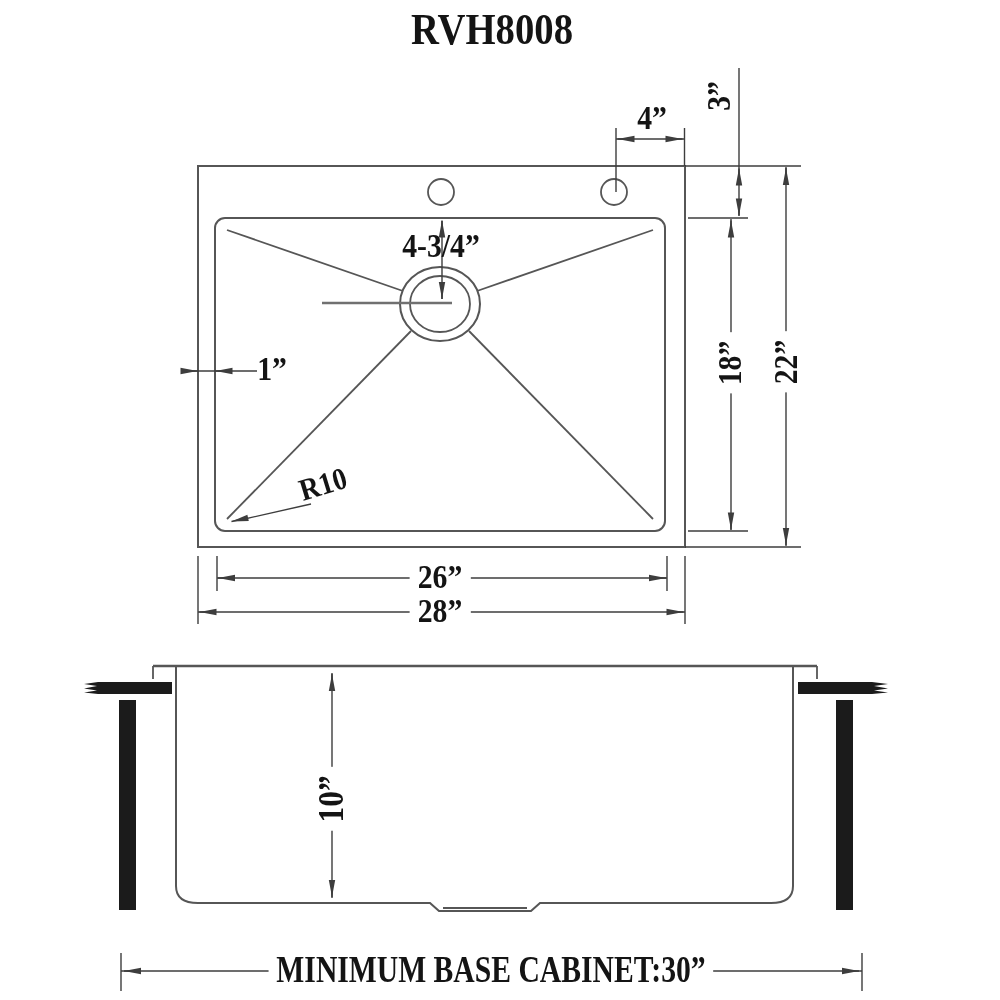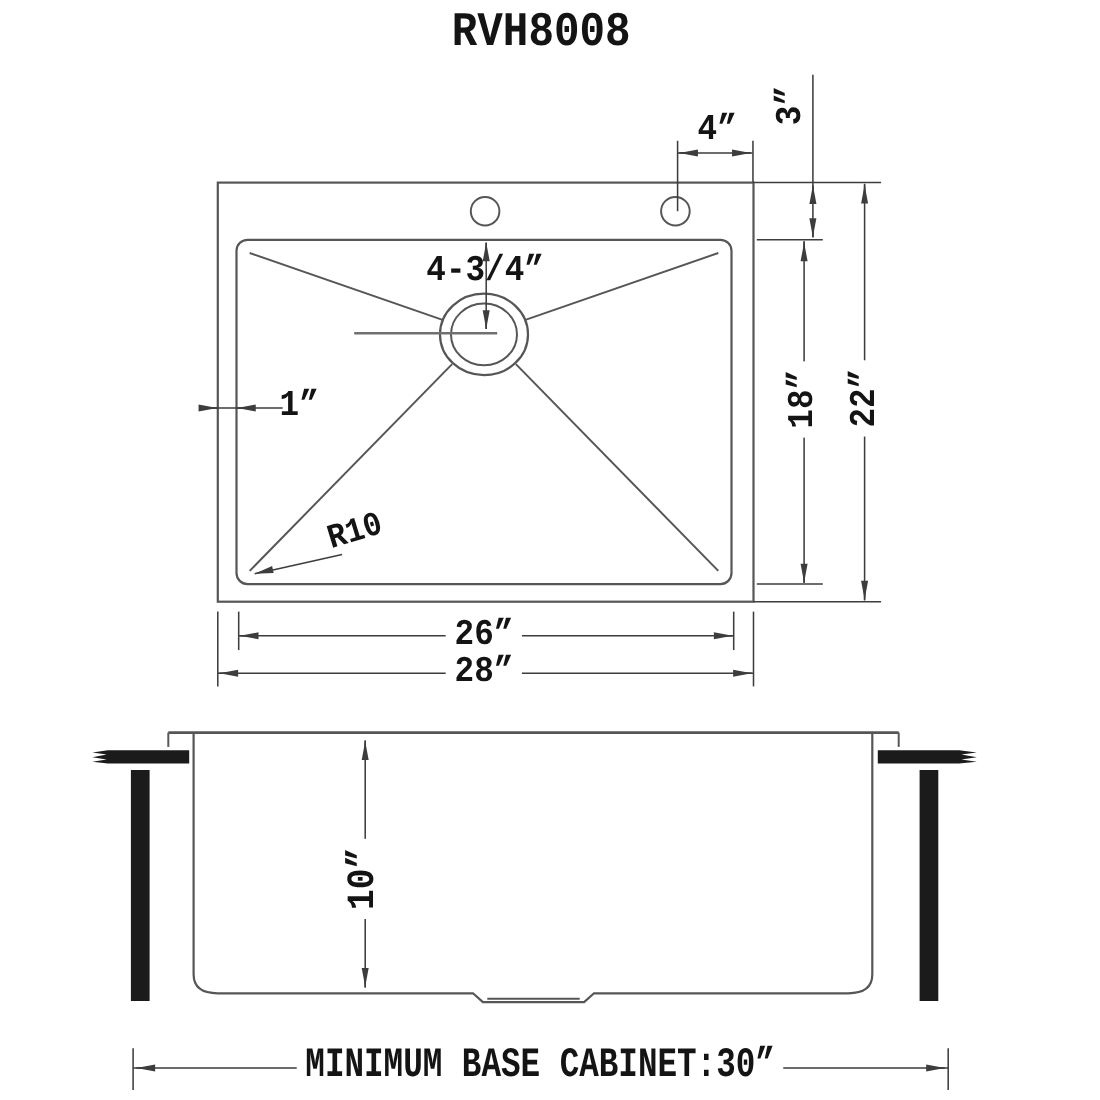--- a/index.html
+++ b/index.html
@@ -1,17 +1,17 @@
 <!DOCTYPE html>
 <html><head>
 <meta charset="utf-8">
 <style>
   html,body{margin:0;padding:0;background:#ffffff;}
   #canvas{position:relative;width:1000px;height:1000px;background:#ffffff;
-          font-family:Liberation Mono, monospace;overflow:hidden;}
+          font-family:Liberation Serif, serif;overflow:hidden;}
   #linework{position:absolute;left:0;top:0;}
   .lbl{position:absolute;font-weight:bold;color:#141414;white-space:nowrap;line-height:1;
        transform:translate(-50%,-50%) scaleX(0.9);}
   .lbl.rot{transform:translate(-50%,-50%) rotate(-90deg) scaleX(0.9);}
   .lbl.bgw{background:#ffffff;padding:2px 9px;}
   .lbl.title{font-size:44px;transform:translate(-50%,-50%) scaleX(0.88);}
   .lbl.tilt{transform:translate(-50%,-50%) rotate(-17deg) scaleX(0.9);}
   .lbl.cab{font-size:38px;transform:translate(-50%,-50%) scaleX(0.78);background:#ffffff;padding:2px 10px;}
   .outline{stroke:#565656;stroke-width:2;fill:none;}
   .thin{stroke:#565656;stroke-width:1.8;fill:none;}

